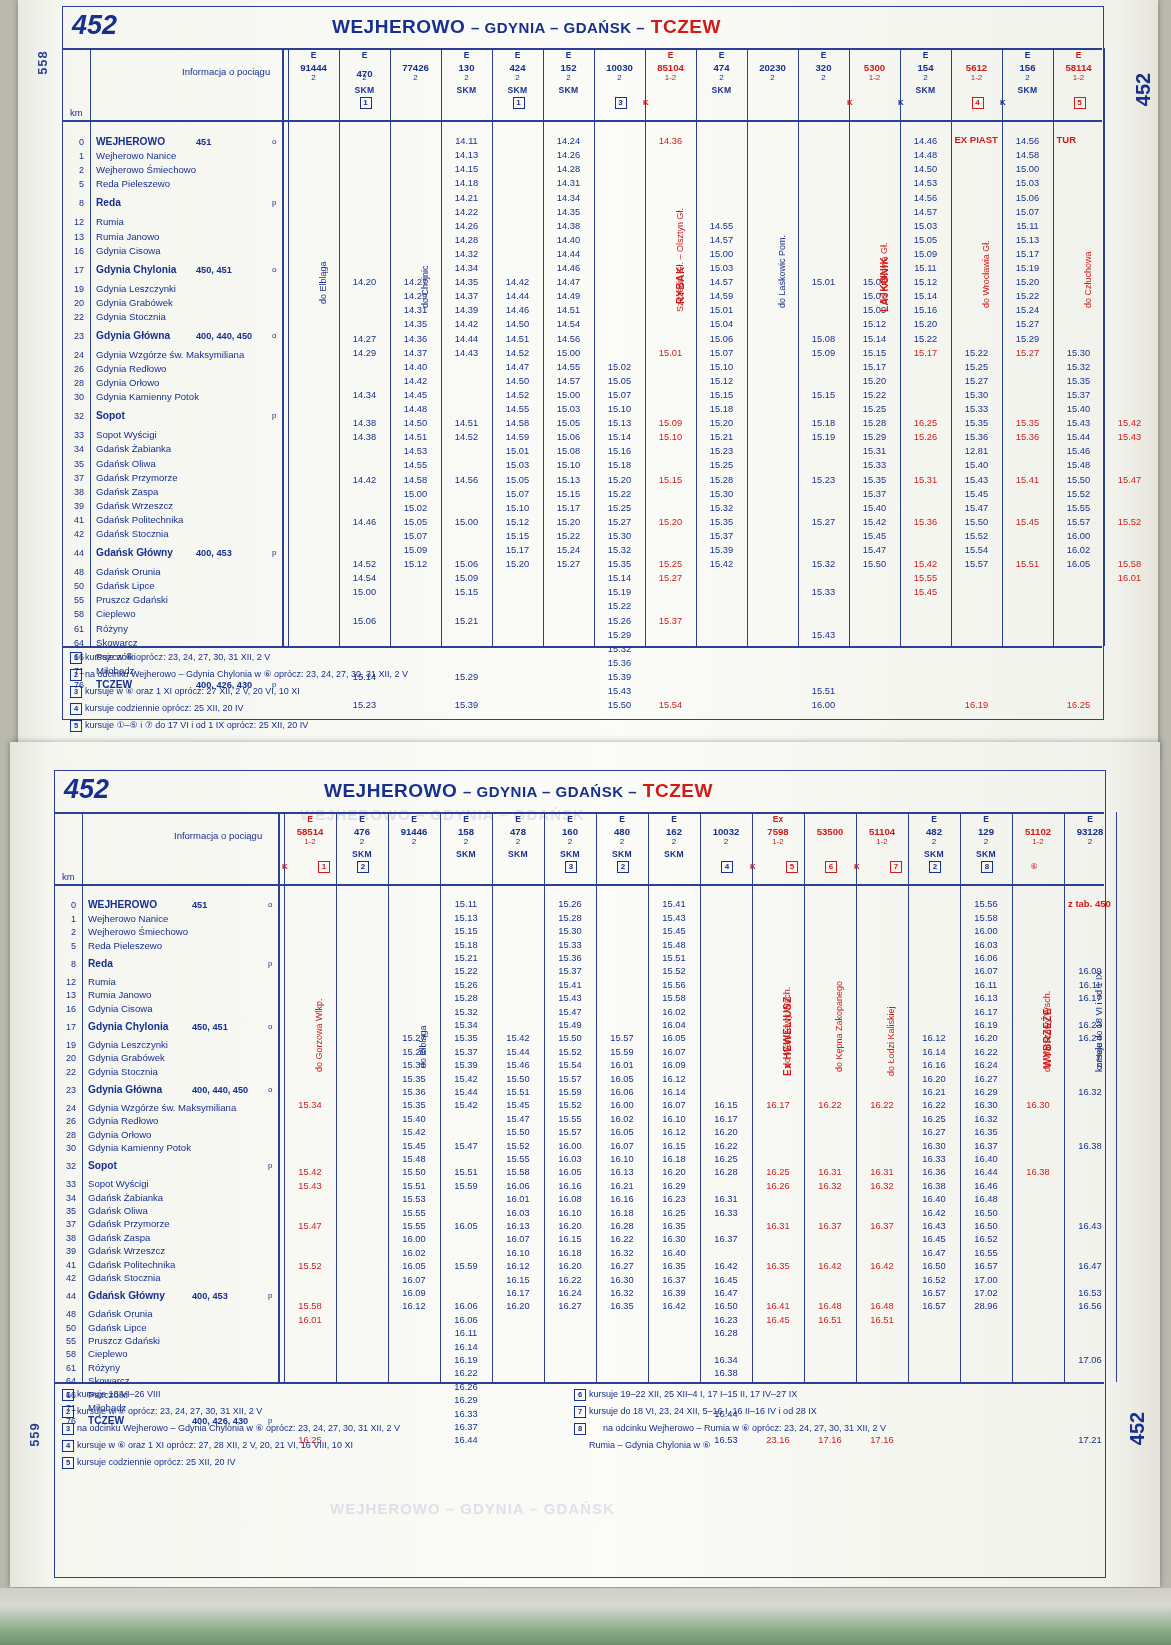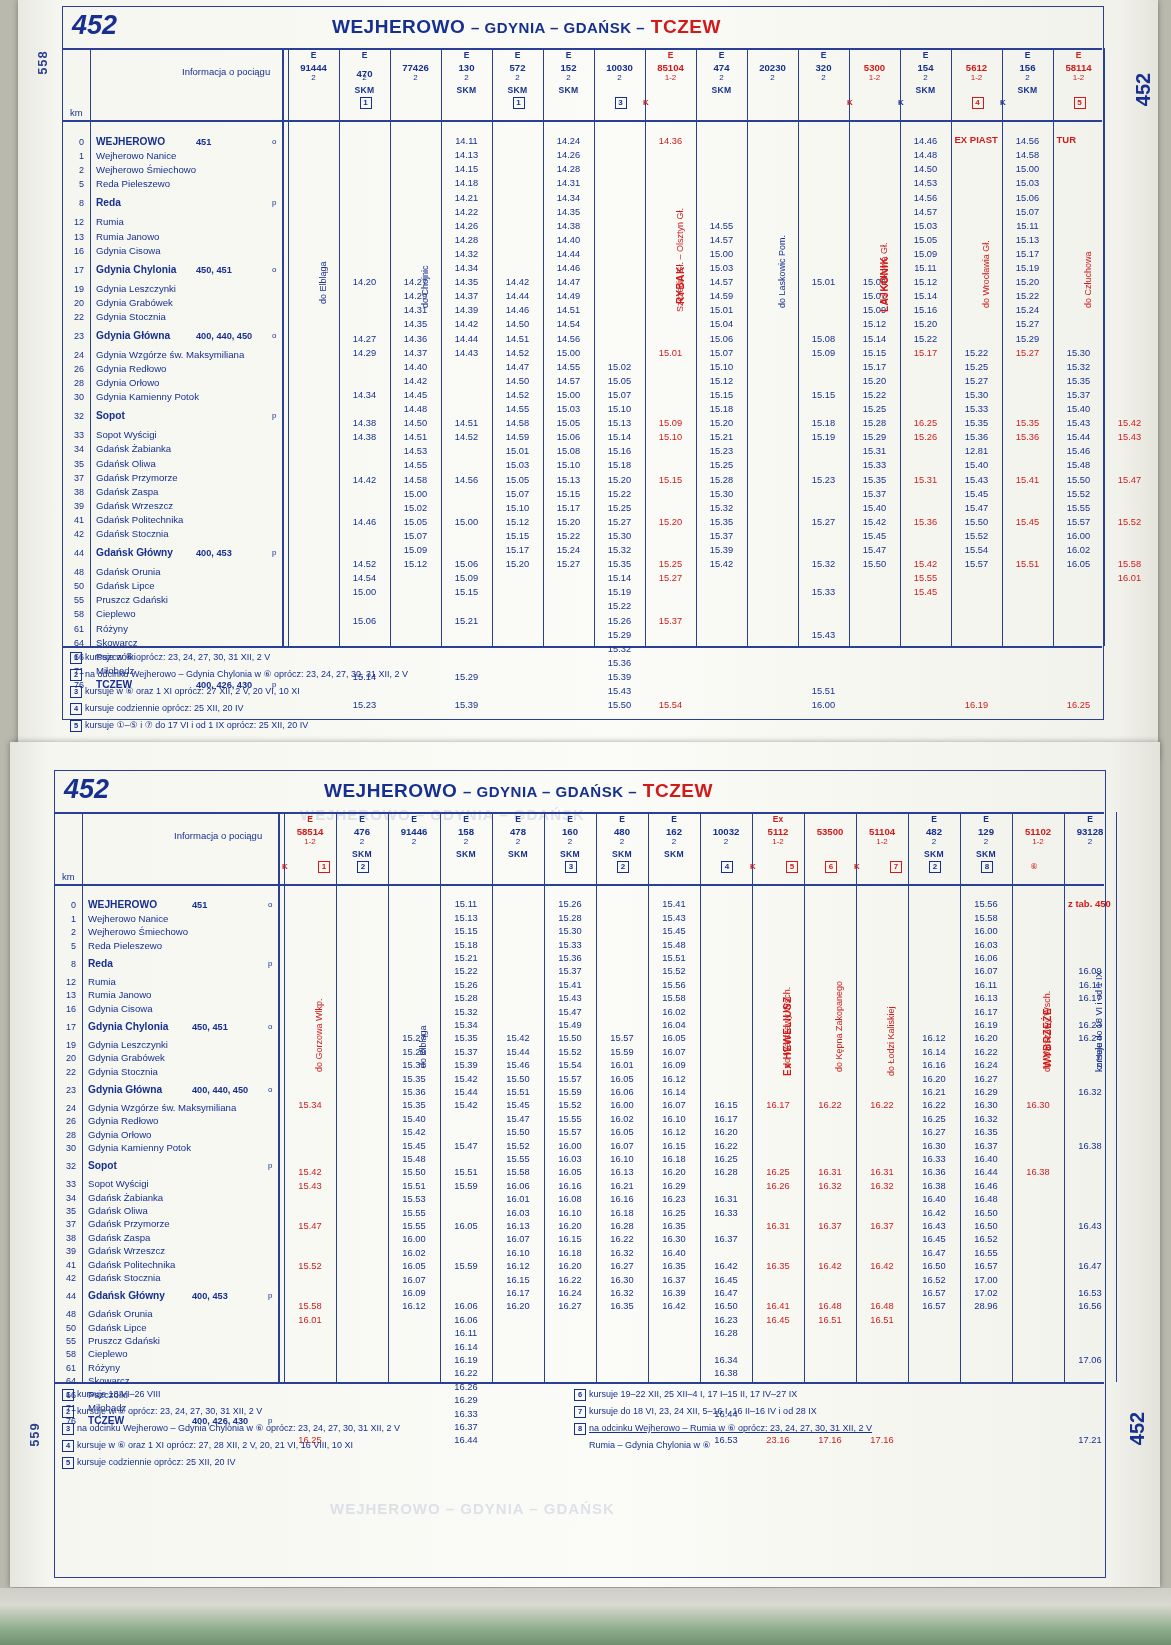--- a/index.html
+++ b/index.html
@@ -122,21 +122,21 @@
       <div class="sub" style="left:335px;top:73px;width:59px;">2</div>
       <div class="skm" style="left:335px;top:85px;width:59px;">SKM</div>
       <div class="sqr" style="left:359.5px;top:97px;">1</div>
       <div class="trainno" style="left:386px;top:62px;width:59px;">77426</div>
       <div class="sub" style="left:386px;top:73px;width:59px;">2</div>
       <div class="ekat" style="left:441px;top:50px;width:51px;">E</div>
       <div class="trainno" style="left:437px;top:62px;width:59px;">130</div>
       <div class="sub" style="left:437px;top:73px;width:59px;">2</div>
       <div class="skm" style="left:437px;top:85px;width:59px;">SKM</div>
       <div class="ekat" style="left:492px;top:50px;width:51px;">E</div>
-      <div class="trainno" style="left:488px;top:62px;width:59px;">572</div>
+      <div class="trainno" style="left:488px;top:62px;width:59px;">424</div>
       <div class="sub" style="left:488px;top:73px;width:59px;">2</div>
       <div class="skm" style="left:488px;top:85px;width:59px;">SKM</div>
       <div class="sqr" style="left:512.5px;top:97px;">1</div>
       <div class="ekat" style="left:543px;top:50px;width:51px;">E</div>
       <div class="trainno" style="left:539px;top:62px;width:59px;">152</div>
       <div class="sub" style="left:539px;top:73px;width:59px;">2</div>
       <div class="skm" style="left:539px;top:85px;width:59px;">SKM</div>
       <div class="trainno" style="left:590px;top:62px;width:59px;">10030</div>
       <div class="sub" style="left:590px;top:73px;width:59px;">2</div>
       <div class="sqr" style="left:614.5px;top:97px;">3</div>
@@ -632,21 +632,21 @@
       <div class="skm" style="left:592px;top:849px;width:60px;">SKM</div>
       <div class="sqr" style="left:617px;top:861px;">2</div>
       <div class="ekat" style="left:648px;top:814px;width:52px;">E</div>
       <div class="trainno" style="left:644px;top:826px;width:60px;">162</div>
       <div class="sub" style="left:644px;top:837px;width:60px;">2</div>
       <div class="skm" style="left:644px;top:849px;width:60px;">SKM</div>
       <div class="trainno" style="left:696px;top:826px;width:60px;">10032</div>
       <div class="sub" style="left:696px;top:837px;width:60px;">2</div>
       <div class="sqr" style="left:721px;top:861px;">4</div>
       <div class="ekat r" style="left:752px;top:814px;width:52px;">Ex</div>
-      <div class="trainno r" style="left:748px;top:826px;width:60px;">5112</div>
+      <div class="trainno r" style="left:748px;top:826px;width:60px;">7598</div>
       <div class="sub r" style="left:748px;top:837px;width:60px;">1-2</div>
       <div class="sub r" style="left:746px;top:862px;width:14px;font-weight:bold;">K</div>
       <div class="sqr r" style="left:786px;top:861px;">5</div>
       <div class="trainno r" style="left:800px;top:826px;width:60px;">53500</div>
       <div class="sqr r" style="left:825px;top:861px;">6</div>
       <div class="trainno r" style="left:852px;top:826px;width:60px;">51104</div>
       <div class="sub r" style="left:852px;top:837px;width:60px;">1-2</div>
       <div class="sub r" style="left:850px;top:862px;width:14px;font-weight:bold;">K</div>
       <div class="sqr r" style="left:890px;top:861px;">7</div>
       <div class="ekat" style="left:908px;top:814px;width:52px;">E</div>
@@ -1043,17 +1043,17 @@
       <div class="fnote" style="left:77px;top:1423px;">na odcinku Wejherowo – Gdynia Chylonia w ⑥ oprócz: 23, 24, 27, 30, 31 XII, 2 V</div>
       <div class="fnum" style="left:62px;top:1440px;">4</div>
       <div class="fnote" style="left:77px;top:1440px;">kursuje w ⑥ oraz 1 XI oprócz: 27, 28 XII, 2 V, 20, 21 VI, 16 VIII, 10 XI</div>
       <div class="fnum" style="left:62px;top:1457px;">5</div>
       <div class="fnote" style="left:77px;top:1457px;">kursuje codziennie oprócz: 25 XII, 20 IV</div>
       <div class="fnum" style="left:574px;top:1389px;">6</div>
       <div class="fnote" style="left:589px;top:1389px;">kursuje 19–22 XII, 25 XII–4 I, 17 I–15 II, 17 IV–27 IX</div>
       <div class="fnum" style="left:574px;top:1406px;">7</div>
       <div class="fnote" style="left:589px;top:1406px;">kursuje do 18 VI, 23, 24 XII, 5–16 I, 16 II–16 IV i od 28 IX</div>
       <div class="fnum" style="left:574px;top:1423px;">8</div>
-      <div class="fnote" style="left:589px;top:1423px;text-decoration:underline;">na odcinku Wejherowo – Rumia w ⑥ oprócz: 23, 24, 27, 30, 31 XII, 2 V</div>
+      <div class="fnote" style="left:603px;top:1423px;">na odcinku Wejherowo – Rumia w ⑥ oprócz: 23, 24, 27, 30, 31 XII, 2 V</div>
       <div class="fnote" style="left:589px;top:1440px;">Rumia – Gdynia Chylonia w ⑥</div>
     </div>
 
 </div>
 
 </body></html>

